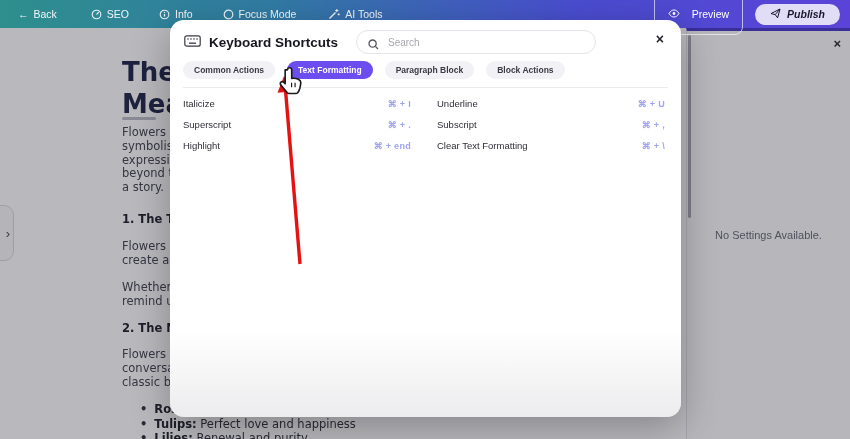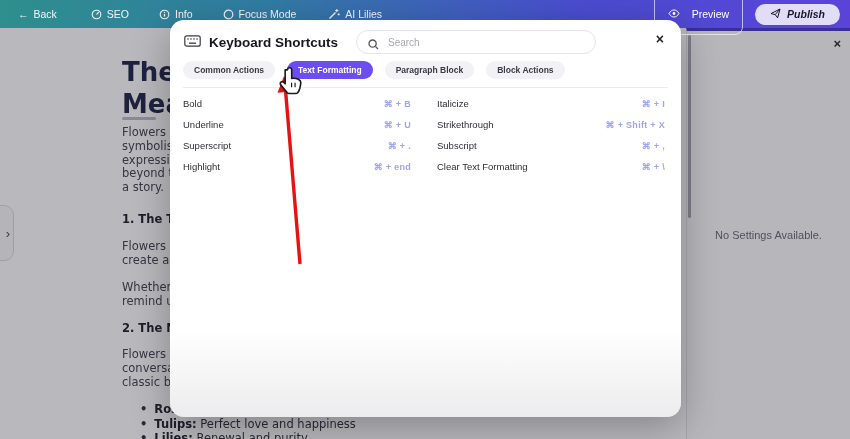--- a/index.html
+++ b/index.html
@@ -124,21 +124,21 @@
   <div class="tb-item tb-ai">
     <span>
         <svg width="12" height="12" viewBox="0 0 12 12">
           <line x1="1.5" y1="10.5" x2="7.5" y2="4.5" stroke="#fff" stroke-width="1.5" opacity=".9"></line>
           <line x1="8.8" y1="1" x2="8.8" y2="4.2" stroke="#fff" stroke-width="1" opacity=".9"></line>
           <line x1="7.2" y1="2.6" x2="10.4" y2="2.6" stroke="#fff" stroke-width="1" opacity=".9"></line>
           <line x1="10.7" y1="5.4" x2="10.7" y2="7.4" stroke="#fff" stroke-width="1" opacity=".9"></line>
           <line x1="9.7" y1="6.4" x2="11.7" y2="6.4" stroke="#fff" stroke-width="1" opacity=".9"></line>
         </svg>
       </span>
-    <span>AI Lilies</span>
+    <span>AI Tools</span>
   </div>
   <div class="tb-right">
     <div class="btn-preview">
       <span><svg width="12" height="9" viewBox="0 0 12 9">
             <path d="M1 4.5 C2.6 1.8 4.2 1 6 1 s3.4.8 5 3.5 C9.4 7.2 7.8 8 6 8 S2.6 7.2 1 4.5 Z" fill="none" stroke="#fff" stroke-width="1"></path>
             <circle cx="6" cy="4.5" r="1.4" fill="#fff"></circle>
           </svg></span>
       <span>Preview</span>
     </div>
     <div class="btn-publish">
@@ -231,34 +231,26 @@
   <div class="m-tabs">
     <div class="tab">Common Actions</div>
     <div class="tab tab-active">Text Formatting</div>
     <div class="tab">Paragraph Block</div>
     <div class="tab">Block Actions</div>
   </div>
   <div class="m-divider"></div>
 
   <div class="m-grid">
     <div class="sc-row">
-      <span class="sc-action">Bold</span>
-      <span class="sc-keys">⌘ + B</span>
-    </div>
-    <div class="sc-row">
       <span class="sc-action">Italicize</span>
       <span class="sc-keys">⌘ + I</span>
     </div>
     <div class="sc-row">
       <span class="sc-action">Underline</span>
       <span class="sc-keys">⌘ + U</span>
-    </div>
-    <div class="sc-row">
-      <span class="sc-action">Strikethrough</span>
-      <span class="sc-keys">⌘ + Shift + X</span>
     </div>
     <div class="sc-row">
       <span class="sc-action">Superscript</span>
       <span class="sc-keys">⌘ + .</span>
     </div>
     <div class="sc-row">
       <span class="sc-action">Subscript</span>
       <span class="sc-keys">⌘ + ,</span>
     </div>
     <div class="sc-row">

